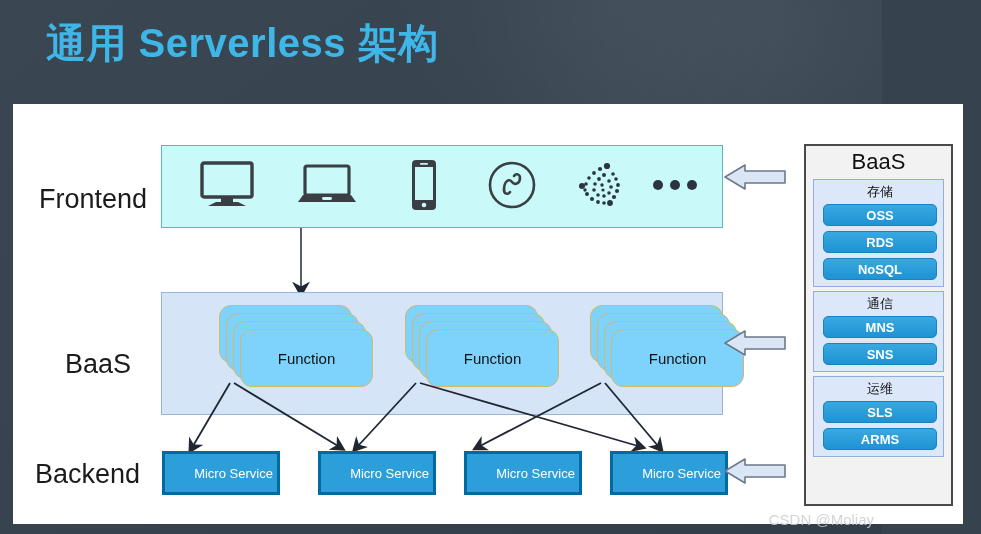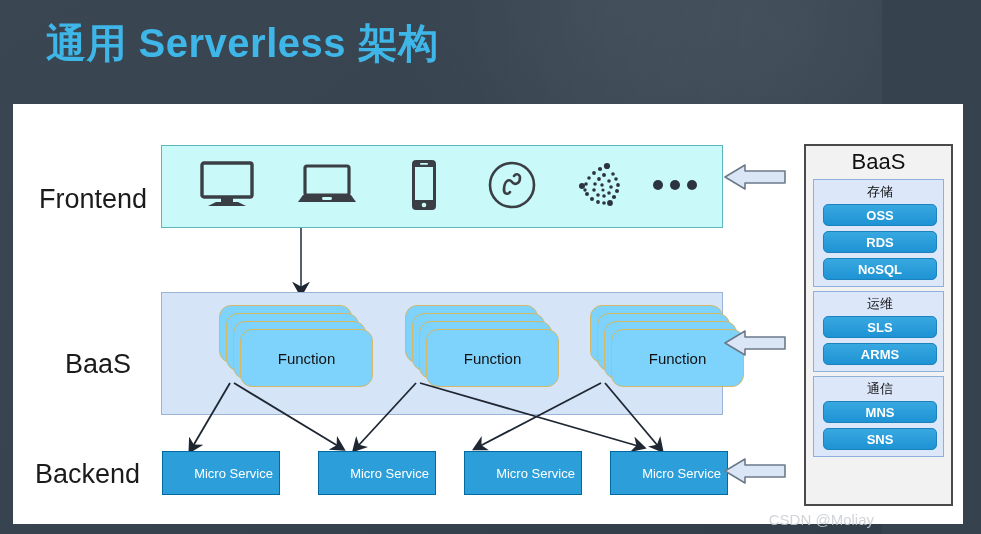--- a/index.html
+++ b/index.html
@@ -57,21 +57,21 @@
   .fn-card.c1{left:0px;top:0px;}
   .fn-card.c2{left:7px;top:8px;}
   .fn-card.c3{left:14px;top:16px;}
   .fn-card.c4{left:21px;top:24px;
     display:flex;align-items:center;justify-content:center;
     font-size:15px;color:#111;}
 
   
   .ms-box{
     position:absolute;top:347px;width:118px;height:44px;
-    background:#2c9fdb;border:1px solid #0369a1;box-sizing:border-box;
+    background:#2c9fdb;border:3px solid #0369a1;box-sizing:border-box;
     display:flex;align-items:center;justify-content:center;
     color:#ffffff;font-size:13px;white-space:nowrap;padding-left:25px;
   }
 
   
   #baas-panel{
     position:absolute;left:769px;top:40px;width:149px;height:362px;
     background:#f2f2f2;border:2px solid #4a4a4a;box-sizing:border-box;margin-left:22px;
   }
   #baas-title{
@@ -267,28 +267,28 @@
       <div id="baas-title">BaaS</div>
 
       <div class="baas-group">
         <div class="baas-group-title">存储</div>
         <div class="baas-item">OSS</div>
         <div class="baas-item">RDS</div>
         <div class="baas-item">NoSQL</div>
       </div>
 
       <div class="baas-group">
+        <div class="baas-group-title">通信</div>
+        <div class="baas-item">MNS</div>
+        <div class="baas-item">SNS</div>
+      </div>
+
+      <div class="baas-group">
         <div class="baas-group-title">运维</div>
         <div class="baas-item">SLS</div>
         <div class="baas-item">ARMS</div>
       </div>
-
-      <div class="baas-group">
-        <div class="baas-group-title">通信</div>
-        <div class="baas-item">MNS</div>
-        <div class="baas-item">SNS</div>
-      </div>
     </div>
 
   </div>
 
   <div id="watermark">CSDN @Moliay</div>
 </div>
 
 </body></html>

